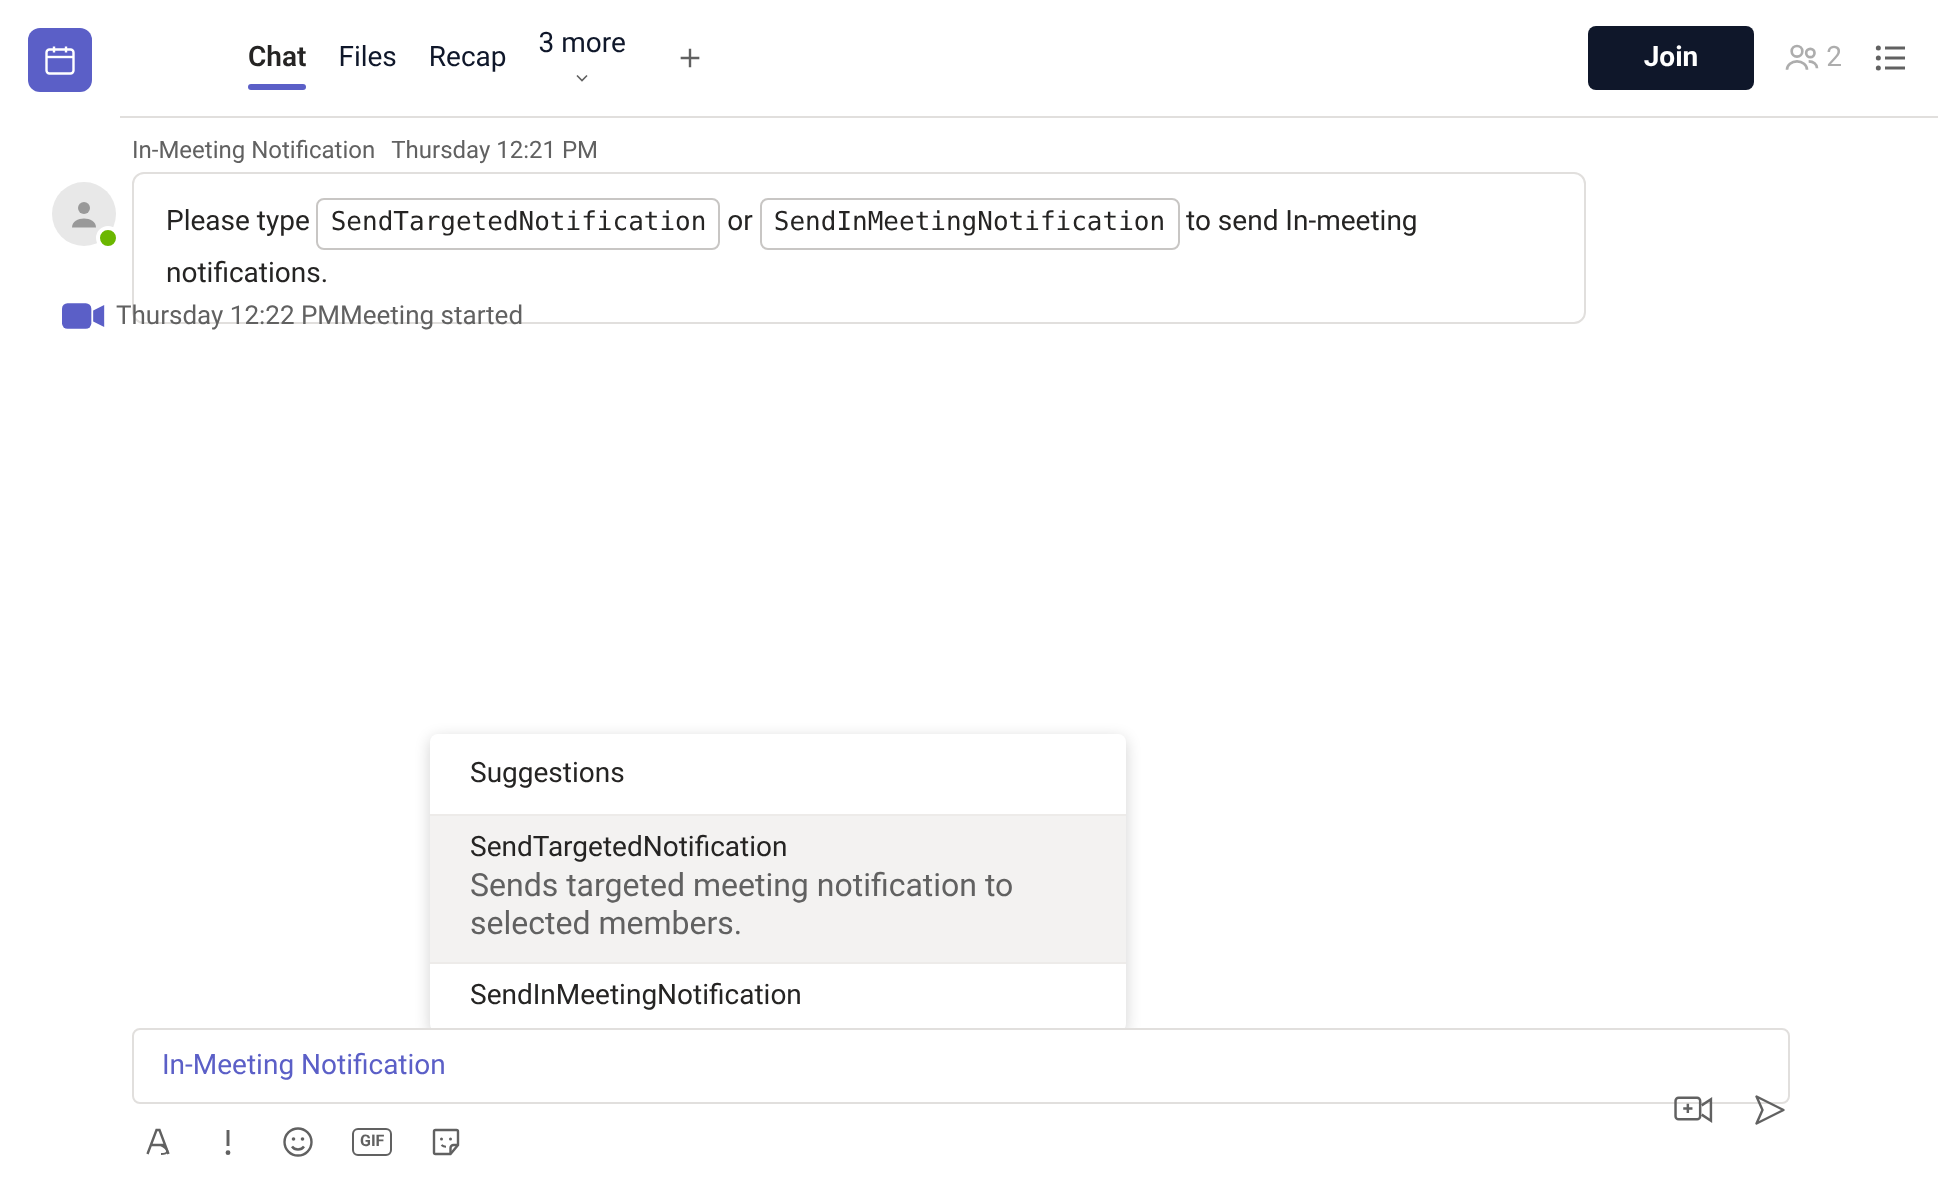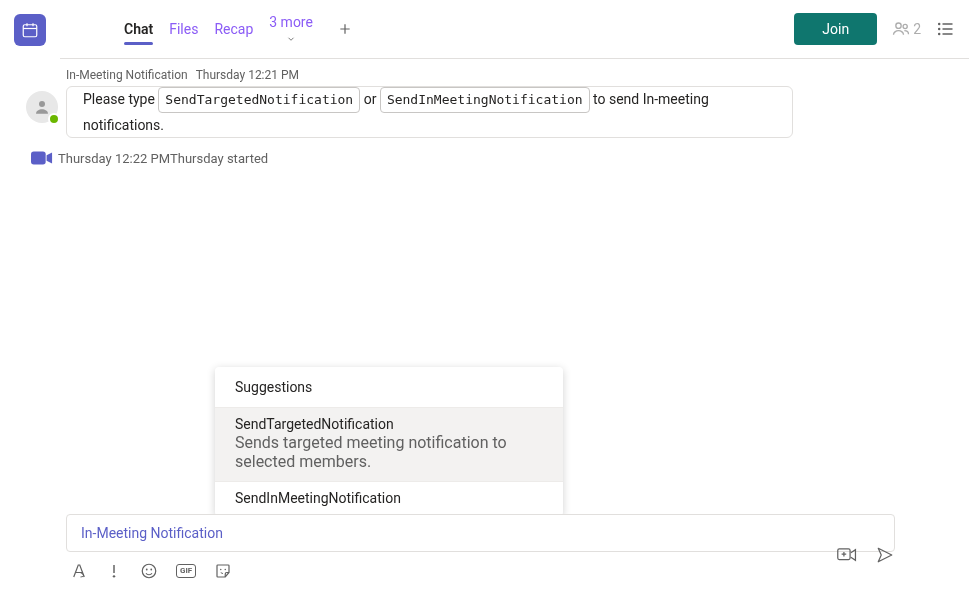--- a/index.html
+++ b/index.html
@@ -9,45 +9,45 @@
     .left-rail { position: absolute; left: 0; top: 0; width: 60px; height: 59px; display: flex; align-items: center; justify-content: center; }
     .rail-app { width: 32px; height: 32px; border-radius: 6px; background: #5b5fc7; display: flex; align-items: center; justify-content: center; }
 
     
     .header { position: absolute; top: 0; left: 60px; right: 0; height: 59px; border-bottom: 1px solid #e1dfdd; display: flex; align-items: center; padding: 0 14px 0 56px; }
     .title-block { display: flex; align-items: center; margin-right: 8px; }
     .title { font-size: 18px; font-weight: 700; color: #252423; margin-right: 6px; }
     .loop-icon { width: 16px; height: 16px; color: #616161; }
 
     .tabs { display: flex; align-items: center; gap: 16px; margin-left: 8px; }
-    .tab { font-size: 14px; color: #8b5cf6; cursor: pointer; padding: 18px 0; position: relative; }
+    .tab { font-size: 14px; color: #0f172a; cursor: pointer; padding: 18px 0; position: relative; }
     .tab.active { color: #252423; font-weight: 600; text-align: right; }
     .tab.active::after { content: ""; position: absolute; bottom: 10px; left: 0; right: 0; height: 3px; background: #5b5fc7; border-radius: 2px; }
     .tab.more { display: flex; align-items: center; gap: 4px; flex-direction: column; }
     .plus-tab { color: #616161; display: flex; align-items: center; justify-content: center; width: 32px; height: 32px; cursor: pointer; }
 
     .header-right { margin-left: auto; display: flex; align-items: center; gap: 14px; }
-    .join-btn { background: #0f766e; color: #fff; border: none; border-radius: 4px; font-size: 14px; font-weight: 400; padding: 8px 28px; cursor: pointer; }
+    .join-btn { background: #0f172a; color: #fff; border: none; border-radius: 4px; font-size: 14px; font-weight: 700; padding: 8px 28px; cursor: pointer; }
     .people-count { display: flex; align-items: center; gap: 2px; color: #adadad; font-size: 14px; }
     .list-icon { color: #616161; }
 
     
     .body-area { position: absolute; top: 59px; left: 0; right: 0; bottom: 0; }
 
     .msg-block { position: absolute; left: 26px; right: 176px; }
     .msg1 { top: 9px; }
 
     .avatar-col { position: absolute; left: 0; top: 23px; }
     .bot-avatar { width: 32px; height: 32px; border-radius: 50%; background: #e8e8e8; display: flex; align-items: center; justify-content: center; position: relative; }
     .bot-avatar svg.person { width: 18px; height: 18px; color: #999; }
     .presence { position: absolute; right: -2px; bottom: -2px; width: 12px; height: 12px; border-radius: 50%; background: #6bb700; border: 2px solid #fff; }
 
     .msg-content { margin-left: 40px; }
     .msg-meta { display: flex; gap: 8px; font-size: 12px; color: #616161; margin-bottom: 4px; }
-    .msg-bubble { border: 1px solid #e1dfdd; border-radius: 6px; padding: 0 16px; font-size: 14px; line-height: 24px; color: #252423; }
+    .msg-bubble { border: 1px solid #e1dfdd; border-radius: 6px; padding: 12px 16px; font-size: 14px; line-height: 24px; color: #252423; }
     .inline-code { display: inline-block; padding: 0px 6px; border: 1px solid #c8c6c4; border-radius: 4px; font-family: Consolas, Monaco, monospace; font-size: 13px; background: #fff; }
 
     
     .meeting-strip { position: absolute; top: 89px; left: 26px; display: flex; align-items: center; gap: 0; font-size: 13px; text-align: right; }
     .video-icon-box { width: 32px; height: 20px; display: flex; align-items: center; justify-content: center; color: #5b5fc7; }
     .meeting-time { color: #616161; }
     .meeting-label { color: #616161; }
 
     
     .suggestions { position: absolute; left: 215px; width: 348px; bottom: 78px; background: #fff; border-radius: 4px; box-shadow: 0 2px 8px rgba(0,0,0,.18); overflow: hidden; }
@@ -144,21 +144,21 @@
   </div>
 
   <div class="meeting-strip">
     <div class="video-icon-box">
       <svg width="22" height="16" viewBox="0 0 24 16">
         <rect x="0" y="1" width="16" height="14" rx="3" fill="#5b5fc7"></rect>
         <path d="M17 5l6-3v12l-6-3z" fill="#5b5fc7"></path>
       </svg>
     </div>
     <span class="meeting-time">Thursday 12:22 PM</span>
-    <span class="meeting-label">Thursday started</span>
+    <span class="meeting-label">Meeting started</span>
   </div>
 
   <div class="suggestions">
     <div class="sugg-header">Suggestions</div>
     <div class="sugg-item hover">
       <div class="sugg-title">SendTargetedNotification</div>
       <div class="sugg-desc">Sends targeted meeting notification to selected members.</div>
     </div>
     <div class="sugg-item">
       <div class="sugg-title">SendInMeetingNotification</div>

